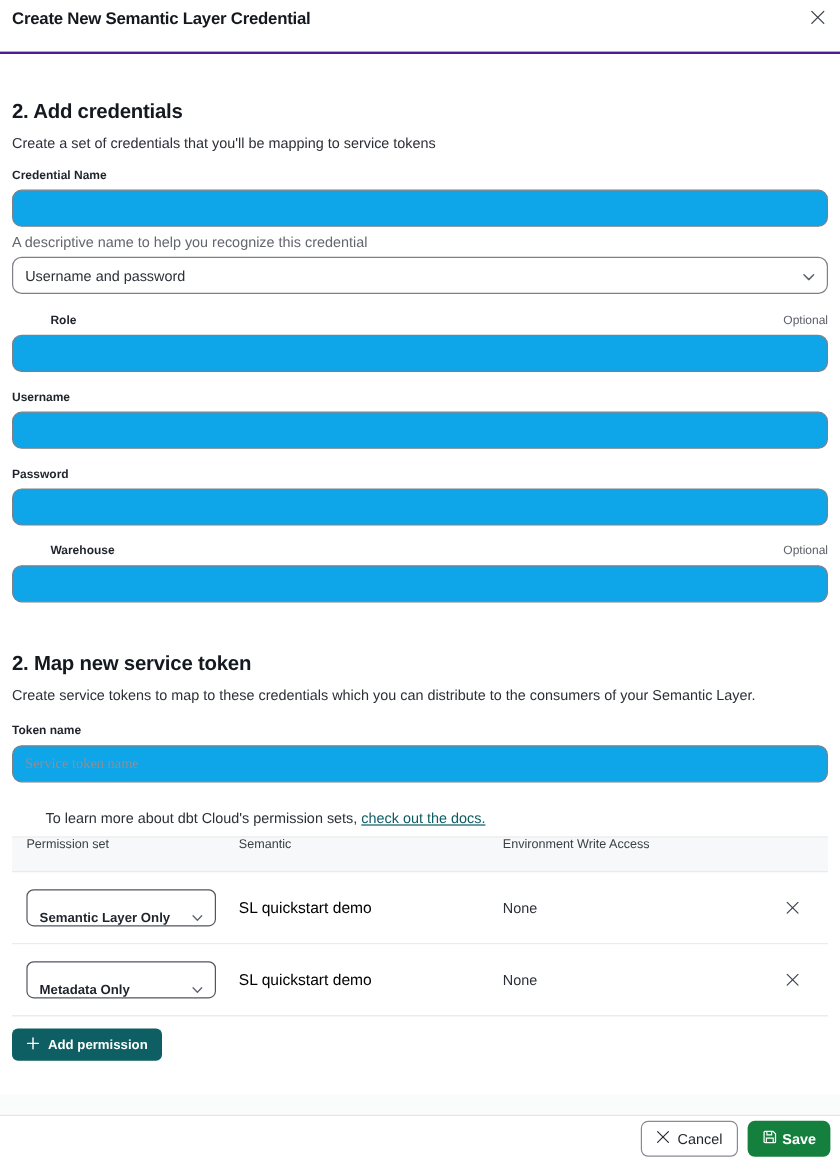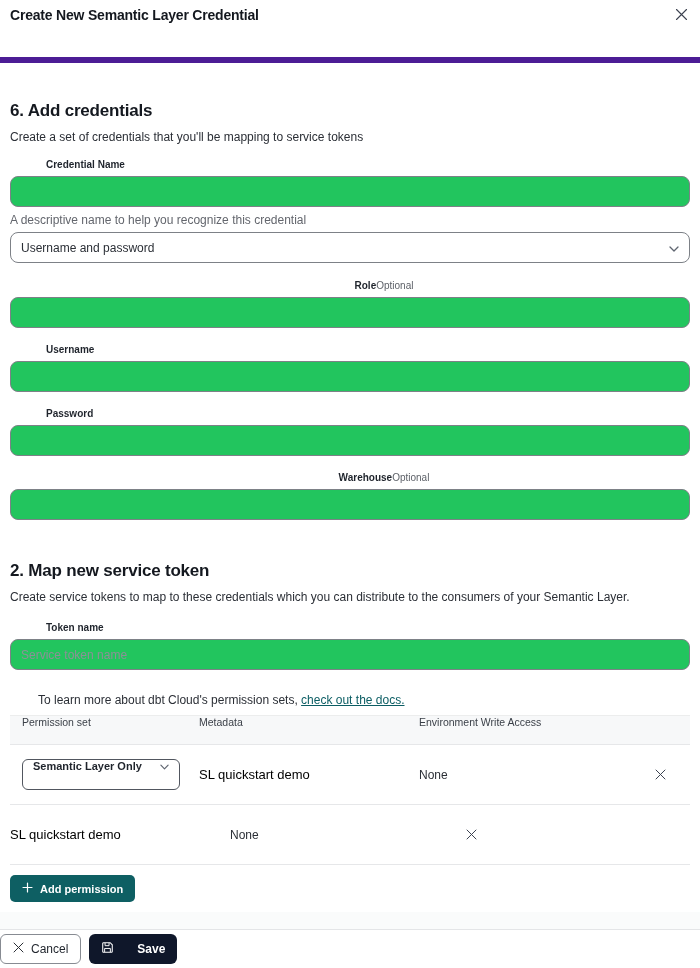--- a/index.html
+++ b/index.html
@@ -6,22 +6,22 @@
   html,body { width:700px; height:968px; }
   body {
     font-family: "Liberation Sans", sans-serif;
     background:#ffffff;
     color:#1c222e;
     position:relative;
     overflow:hidden;
   }
   
   .modal-header {
-    height:63px;
-    border-bottom:6px solid #4c1d95;
+    height:45px;
+    border-bottom:2px solid #4c1d95;
     display:flex;
     justify-content:space-between;
     align-items:flex-start;
     padding:7px 10px 0 10px;
   }
   .modal-title {
     font-size:14px;
     font-weight:bold;
     letter-spacing:-0.2px;
     color:#14181f;
@@ -46,48 +46,47 @@
     margin-top:9px;
     font-size:12px;
     color:#2b2f36;
     line-height:15px;
   }
   .field-label {
     font-size:10px;
     font-weight:bold;
     color:#1f242c;
     line-height:12px;
-    margin-left:36px;
   }
   .label-row {
     display:flex;
-    justify-content:center;
+    justify-content:space-between;
     align-items:flex-end;
     padding-left:32px;
   }
   .optional {
     font-size:10px;
     color:#5d6168;
     font-weight:normal;
     line-height:12px;
   }
   .mt17 { margin-top:17px; }
   .mt16 { margin-top:16px; }
   .mt14 { margin-top:14px; }
   .text-input {
     margin-top:5px;
     width:100%;
     height:31px;
     border:1px solid #7d8187;
     border-radius:8px;
     padding:0 10px;
     font-size:12px;
-    font-family:Liberation Sans, sans-serif;
+    font-family:Liberation Serif, serif;
     color:#2b2f36;
-    background:#22c55e;
+    background:#0ea5e9;
     outline:none;
     display:block;
   }
   .text-input::placeholder { color:#8d9097; opacity:1; }
   .helper-text {
     margin-top:6px;
     font-size:12px;
     color:#63666d;
     line-height:14px;
   }
@@ -143,21 +142,21 @@
   .col-env        { width:211px; padding-left:0; font-size:12px; color:#2b2f36; }
   .col-action     { width:60px; display:flex; justify-content:center; }
   .perm-header .col-permission { padding-left:12px; }
   .row-select {
     width:158px;
     height:31px;
     border:1px solid #51565f;
     border-radius:6px;
     padding:0 10px;
     display:flex;
-    align-items:flex-start;
+    align-items:flex-end;
     justify-content:space-between;
     font-size:11px;
     font-weight:bold;
     color:#1f242c;
     cursor:pointer;
     background:#fff;
   }
   .remove-btn {
     background:none;border:none;cursor:pointer;line-height:0;padding:4px;
   }
@@ -185,72 +184,73 @@
     height:18px;
     background:#fafbfb;
     border-bottom:1px solid #e4e5e7;
   }
   .modal-footer {
     position:absolute;
     left:0; right:0; bottom:0;
     height:38px;
     background:#ffffff;
     display:flex;
+    justify-content:flex-end;
     align-items:center;
     gap:8px;
     padding-right:8px;
   }
   .cancel-btn {
     height:30px;
     background:#ffffff;
     border:1px solid #878b92;
     border-radius:6px;
     padding:0 12px;
     font-size:12px;
     font-family:"Liberation Sans", sans-serif;
     color:#1f242c;
     display:inline-flex;
     align-items:center;
     gap:7px;
     cursor:pointer;
   }
   .save-btn {
     height:30px;
-    background:#0f172a;
+    background:#15803d;
     border:none;
     border-radius:6px;
     padding:0 12px;
     font-size:12px;
     font-weight:bold;
     font-family:"Liberation Sans", sans-serif;
     color:#ffffff;
     display:inline-flex;
     align-items:center;
-    gap:23px;
+    gap:4px;
     cursor:pointer;
   }
 </style>
 </head>
 <body>
 
 <div class="modal-header">
   <div class="modal-title">Create New Semantic Layer Credential</div>
   <button class="close-btn">
     <span>
       <svg width="13" height="13" viewBox="0 0 13 13">
           <path d="M1.5 1.5l10 10M11.5 1.5l-10 10" stroke="#3c4250" stroke-width="1.1" stroke-linecap="round"></path>
         </svg>
     </span>
   </button>
 </div>
 
 <div class="content">
 
   
-  <div class="section-heading first">6. Add credentials</div>
+  <div class="section-heading first">2. Add credentials</div>
   <div class="section-subtitle">Create a set of credentials that you'll be mapping to service tokens</div>
 
   <div class="field-label mt14">Credential Name</div>
   <input class="text-input" type="text" style="">
   <div class="helper-text">A descriptive name to help you recognize this credential</div>
 
   <div class="select-box">
     <span>Username and password</span>
     <span>
       <svg width="10" height="6" viewBox="0 0 10 6">
@@ -283,21 +283,21 @@
 
   <div class="field-label mt17">Token name</div>
   <input class="text-input" type="text" placeholder="Service token name" style="">
 
   <div class="docs-line"><span>To learn more about dbt Cloud's permission sets, </span><a class="docs-link">check out the docs.</a></div>
 
   
   <div class="perm-table">
     <div class="perm-header">
       <div class="col-permission">Permission set</div>
-      <div class="col-project">Metadata</div>
+      <div class="col-project">Semantic</div>
       <div class="col-env">Environment Write Access</div>
       <div class="col-action"></div>
     </div>
 
     <div class="perm-row">
       <div class="col-permission">
         <div class="row-select">
           <span>Semantic Layer Only</span>
           <span>
             <svg width="9" height="6" viewBox="0 0 10 6">
@@ -313,20 +313,30 @@
           <span>
             <svg width="11" height="11" viewBox="0 0 11 11">
                 <path d="M1 1l9 9M10 1l-9 9" stroke="#3c4250" stroke-width="1" stroke-linecap="round"></path>
               </svg>
           </span>
         </button>
       </div>
     </div>
 
     <div class="perm-row">
+      <div class="col-permission">
+        <div class="row-select">
+          <span>Metadata Only</span>
+          <span>
+            <svg width="9" height="6" viewBox="0 0 10 6">
+                <path d="M1 1l4 4 4-4" fill="none" stroke="#5f6570" stroke-width="1.3" stroke-linecap="round" stroke-linejoin="round"></path>
+              </svg>
+          </span>
+        </div>
+      </div>
       <div class="col-project">SL quickstart demo</div>
       <div class="col-env">None</div>
       <div class="col-action">
         <button class="remove-btn">
           <span>
             <svg width="11" height="11" viewBox="0 0 11 11">
                 <path d="M1 1l9 9M10 1l-9 9" stroke="#3c4250" stroke-width="1" stroke-linecap="round"></path>
               </svg>
           </span>
         </button>

